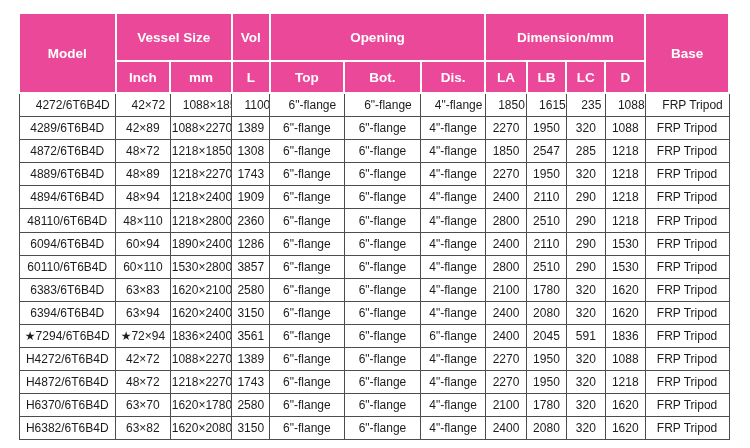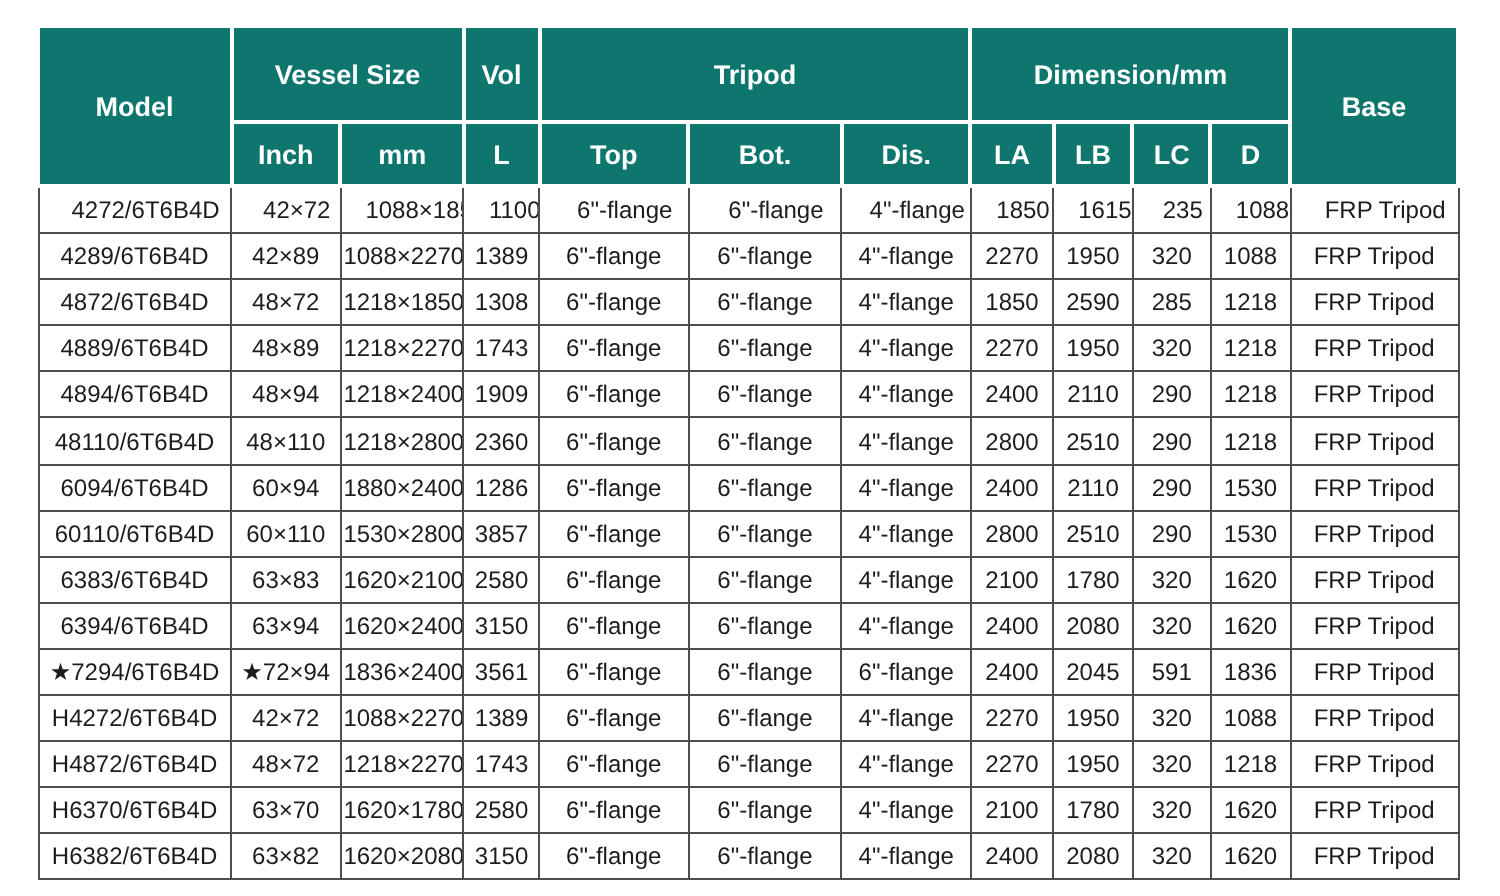--- a/index.html
+++ b/index.html
@@ -17,21 +17,21 @@
     top: 12px;
     width: 712px;
   }
   table.spec {
     width: 100%;
     border-collapse: collapse;
     table-layout: fixed;
   }
   
   thead th {
-    background: #0f766e;
+    background: #ec4899;
     color: #ffffff;
     border: 2px solid #ffffff;
     font-weight: bold;
     font-size: 13.5px;
     text-align: center;
     vertical-align: middle;
     padding: 0;
   }
   thead tr.top-row th { height: 46px; }
   thead tr.sub-row th { height: 30px; margin-top: 23px; }
@@ -79,21 +79,21 @@
         <col class="c-lb">
         <col class="c-lc">
         <col class="c-d">
         <col class="c-base">
     </colgroup>
     <thead>
       <tr class="top-row">
         <th rowspan="2">Model</th>
         <th colspan="2">Vessel Size</th>
         <th>Vol</th>
-        <th colspan="3">Tripod</th>
+        <th colspan="3">Opening</th>
         <th colspan="4">Dimension/mm</th>
         <th rowspan="2">Base</th>
       </tr>
       <tr class="sub-row">
         <th>Inch</th>
         <th>mm</th>
         <th>L</th>
         <th>Top</th>
         <th>Bot.</th>
         <th>Dis.</th>
@@ -134,21 +134,21 @@
         </tr>
         <tr>
           <td>4872/6T6B4D</td>
           <td>48×72</td>
           <td>1218×1850</td>
           <td>1308</td>
           <td>6"-flange</td>
           <td>6"-flange</td>
           <td>4"-flange</td>
           <td>1850</td>
-          <td>2590</td>
+          <td>2547</td>
           <td>285</td>
           <td>1218</td>
           <td>FRP Tripod</td>
         </tr>
         <tr>
           <td>4889/6T6B4D</td>
           <td>48×89</td>
           <td>1218×2270</td>
           <td>1743</td>
           <td>6"-flange</td>
@@ -184,21 +184,21 @@
           <td>4"-flange</td>
           <td>2800</td>
           <td>2510</td>
           <td>290</td>
           <td>1218</td>
           <td>FRP Tripod</td>
         </tr>
         <tr>
           <td>6094/6T6B4D</td>
           <td>60×94</td>
-          <td>1880×2400</td>
+          <td>1890×2400</td>
           <td>1286</td>
           <td>6"-flange</td>
           <td>6"-flange</td>
           <td>4"-flange</td>
           <td>2400</td>
           <td>2110</td>
           <td>290</td>
           <td>1530</td>
           <td>FRP Tripod</td>
         </tr>

